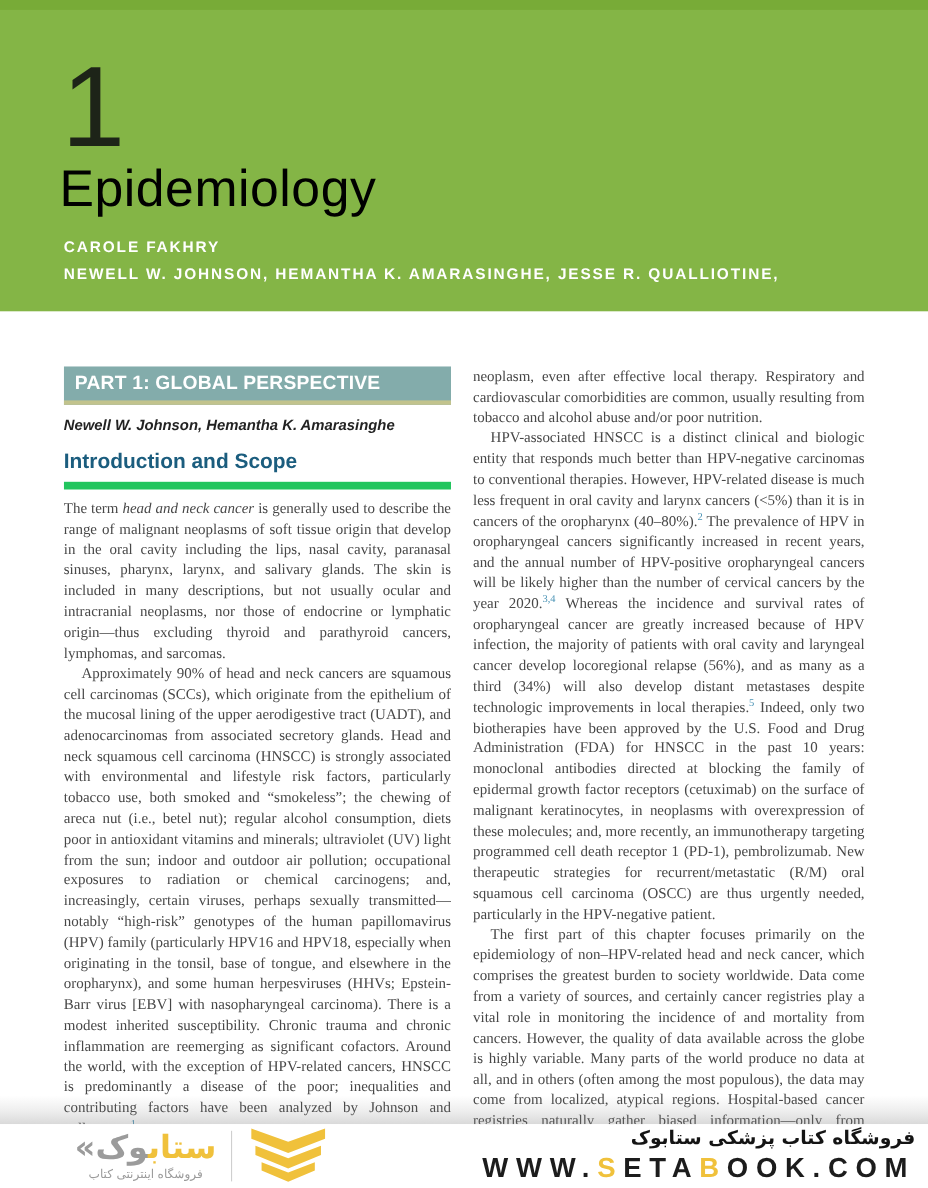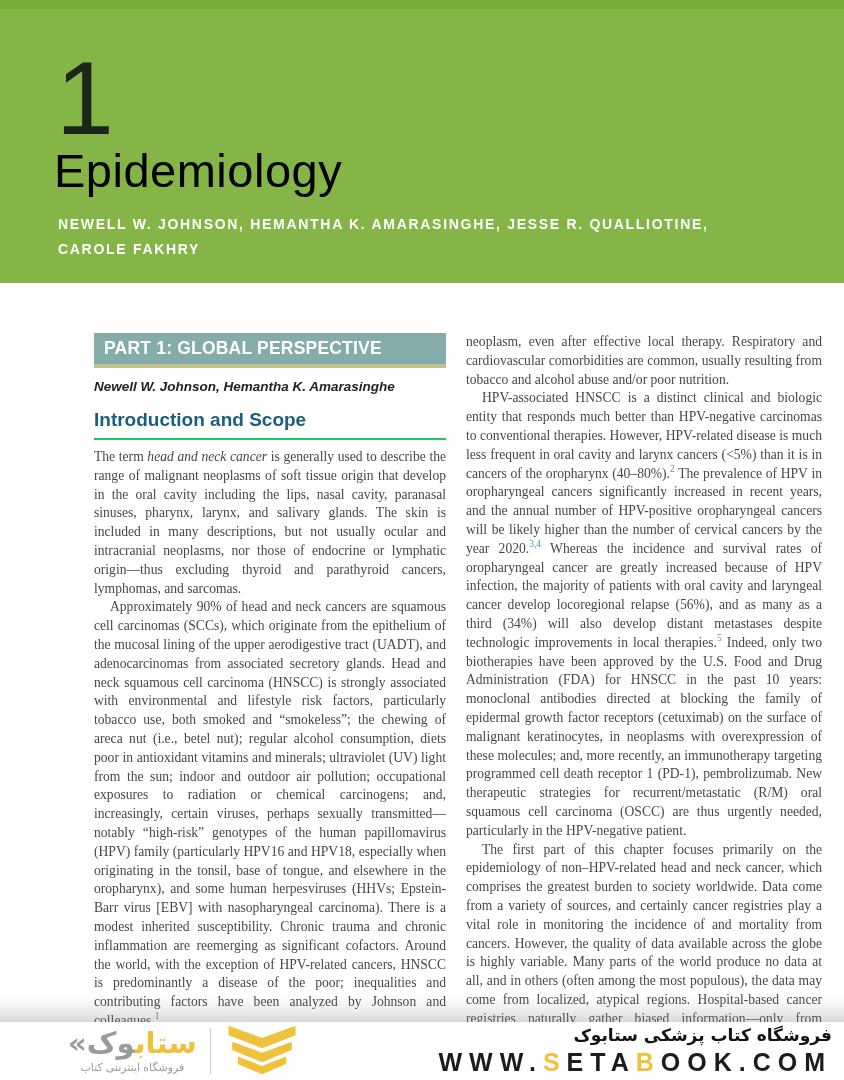--- a/index.html
+++ b/index.html
@@ -19,35 +19,35 @@
   .chapter-title {
     position:absolute; left:54px; top:143px; margin:0; font-size:47px;
     font-weight:300; color:#000000; letter-spacing:0.5px;
   }
   .chapter-authors {
     position:absolute; left:58px; top:212px; color:#ffffff; font-weight:700;
     font-size:14px; letter-spacing:1.7px; line-height:1.75;
   }
 
   
-  .col { position:absolute; top:333px; overflow:hidden;margin-left:36px; }
+  .col { position:absolute; top:333px; overflow:hidden; }
   .col-left  { left:58px;  width:352px; height:689px; }
   .col-right { left:430px; width:356px; height:689px; }
 
   .part-banner {
     background:#83acab; border-bottom:4px solid #c2c38d; height:35px;
     display:flex; align-items:center; padding-left:10px;
     color:#ffffff; font-weight:700; font-size:17.5px; letter-spacing:0.2px;
   }
   .part-authors {
     margin-top:11px; font-style:italic; font-weight:700; font-size:13.5px; color:#232323;
   }
   .section-heading {
     margin:15px 0 0 0; color:#1b5d7e; font-size:19px; font-weight:700;
-    padding-bottom:7px; border-bottom:2px solid #22c55e;
+    padding-bottom:7px; border-bottom:7px solid #22c55e;
   }
   .body-text {
     margin-top:8px; font-family:"Liberation Serif", serif; font-size:13.6px;
     line-height:18.8px; color:#474747; text-align:justify;
   }
   .col-right .body-text { margin-top:0; }
   .body-text p { margin:0; }
   .body-text p.indent { text-indent:16px; }
   .body-text sup { color:#4a93b5; font-size:9.5px; line-height:0; }
   .body-text em { font-style:italic; }
@@ -79,22 +79,22 @@
 </head>
 <body>
 
 <div class="page">
 
   <header class="chapter-header">
     <div class="header-top-strip"></div>
     <div class="chapter-number">1</div>
     <h1 class="chapter-title">Epidemiology</h1>
     <div class="chapter-authors">
+      <div>CAROLE FAKHRY</div>
       <div>NEWELL W. JOHNSON, HEMANTHA K. AMARASINGHE, JESSE R. QUALLIOTINE,</div>
-      <div>CAROLE FAKHRY</div>
     </div>
   </header>
 
   <main>
     <div class="col col-left">
       <div class="part-banner">
         <span>PART 1: GLOBAL PERSPECTIVE</span>
       </div>
       <div class="part-authors">Newell W. Johnson, Hemantha K. Amarasinghe</div>
       <h2 class="section-heading">Introduction and Scope</h2>

